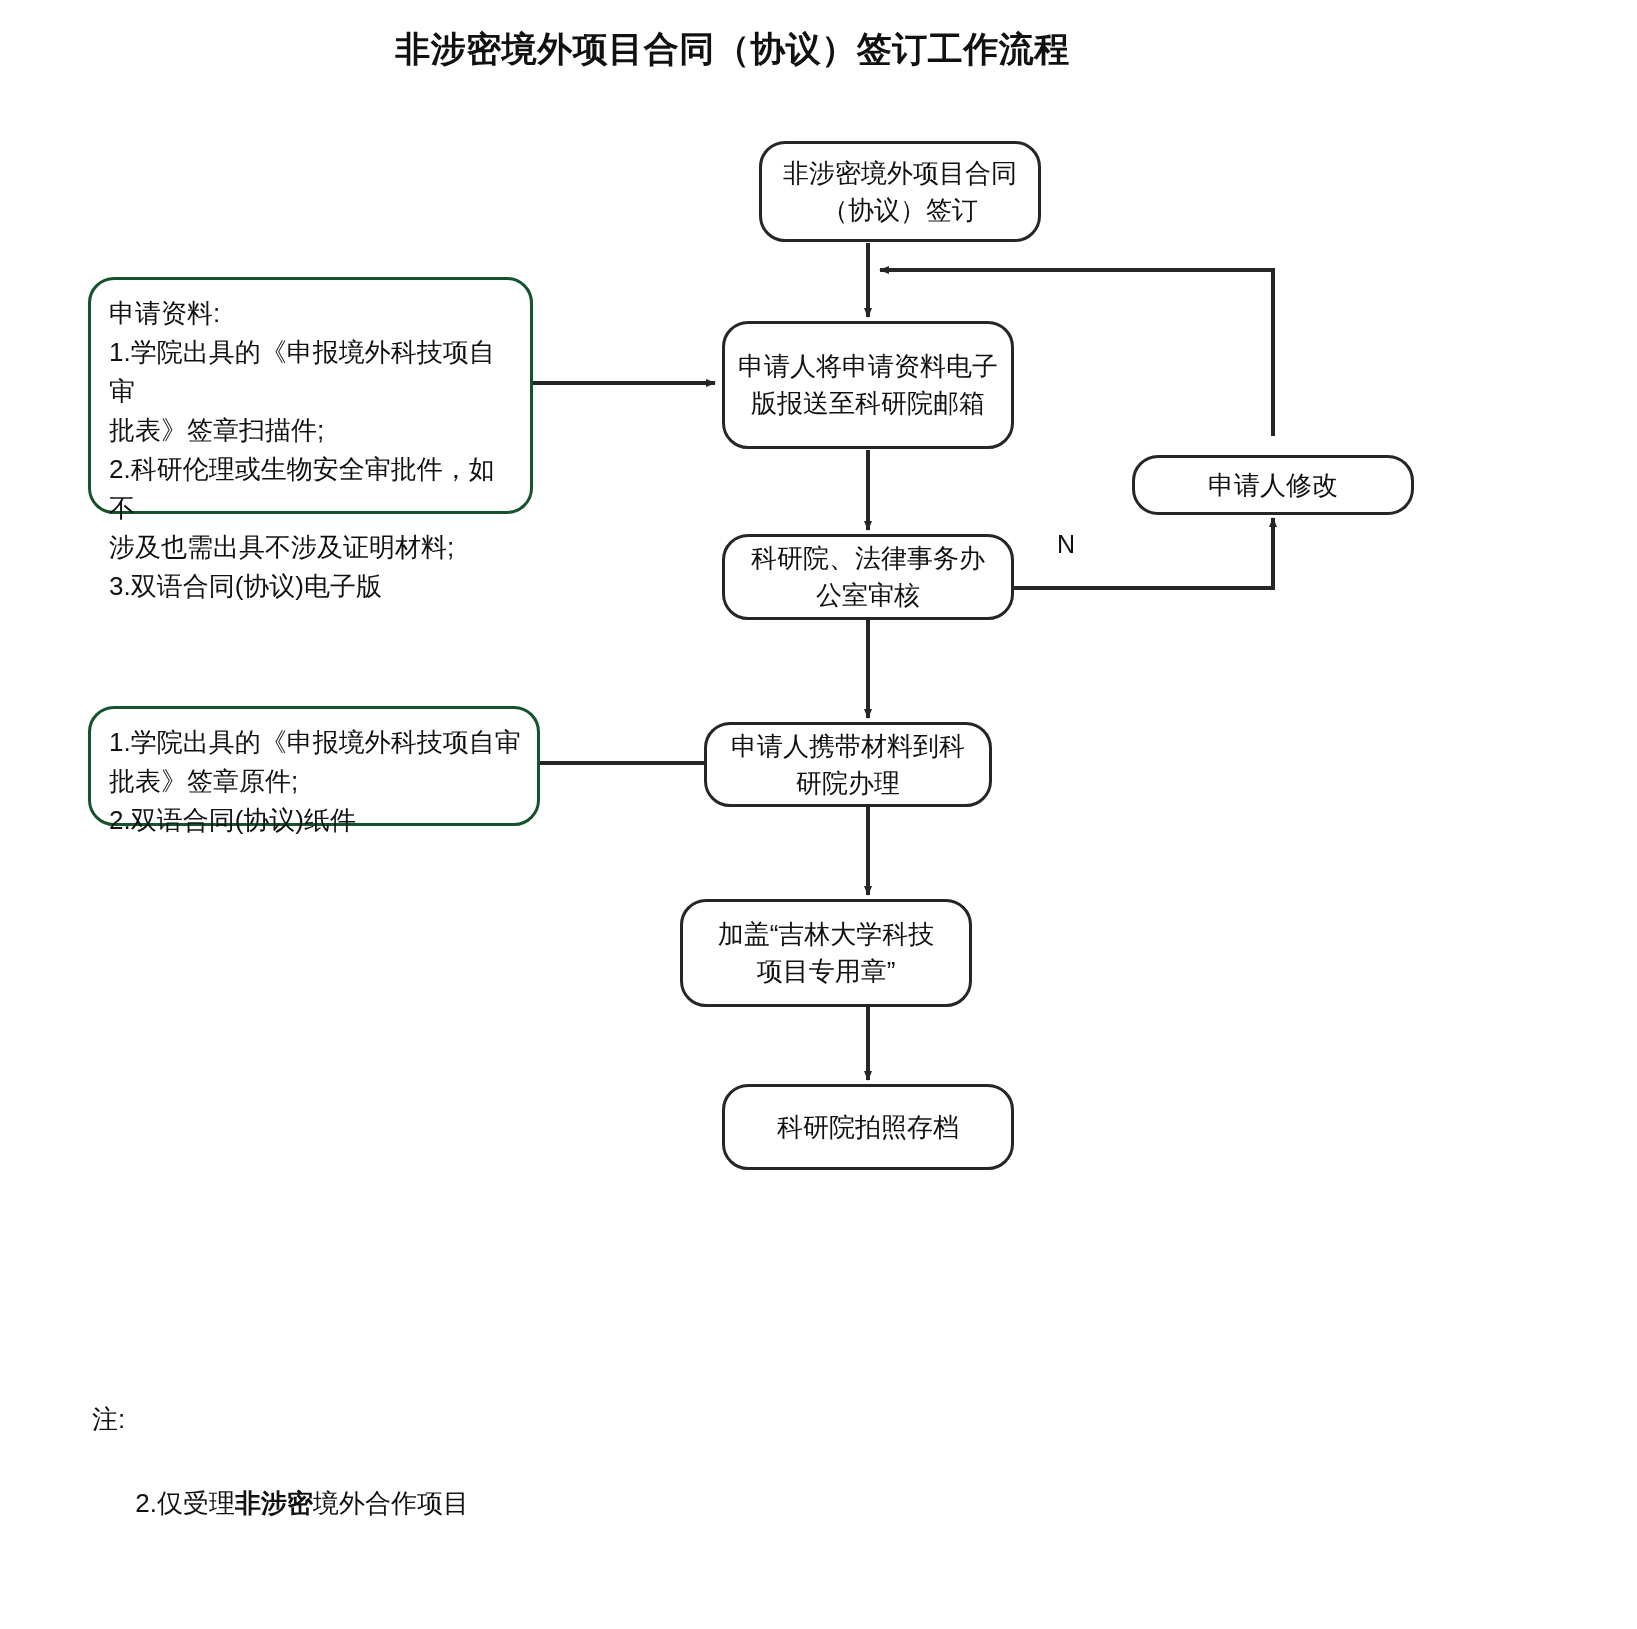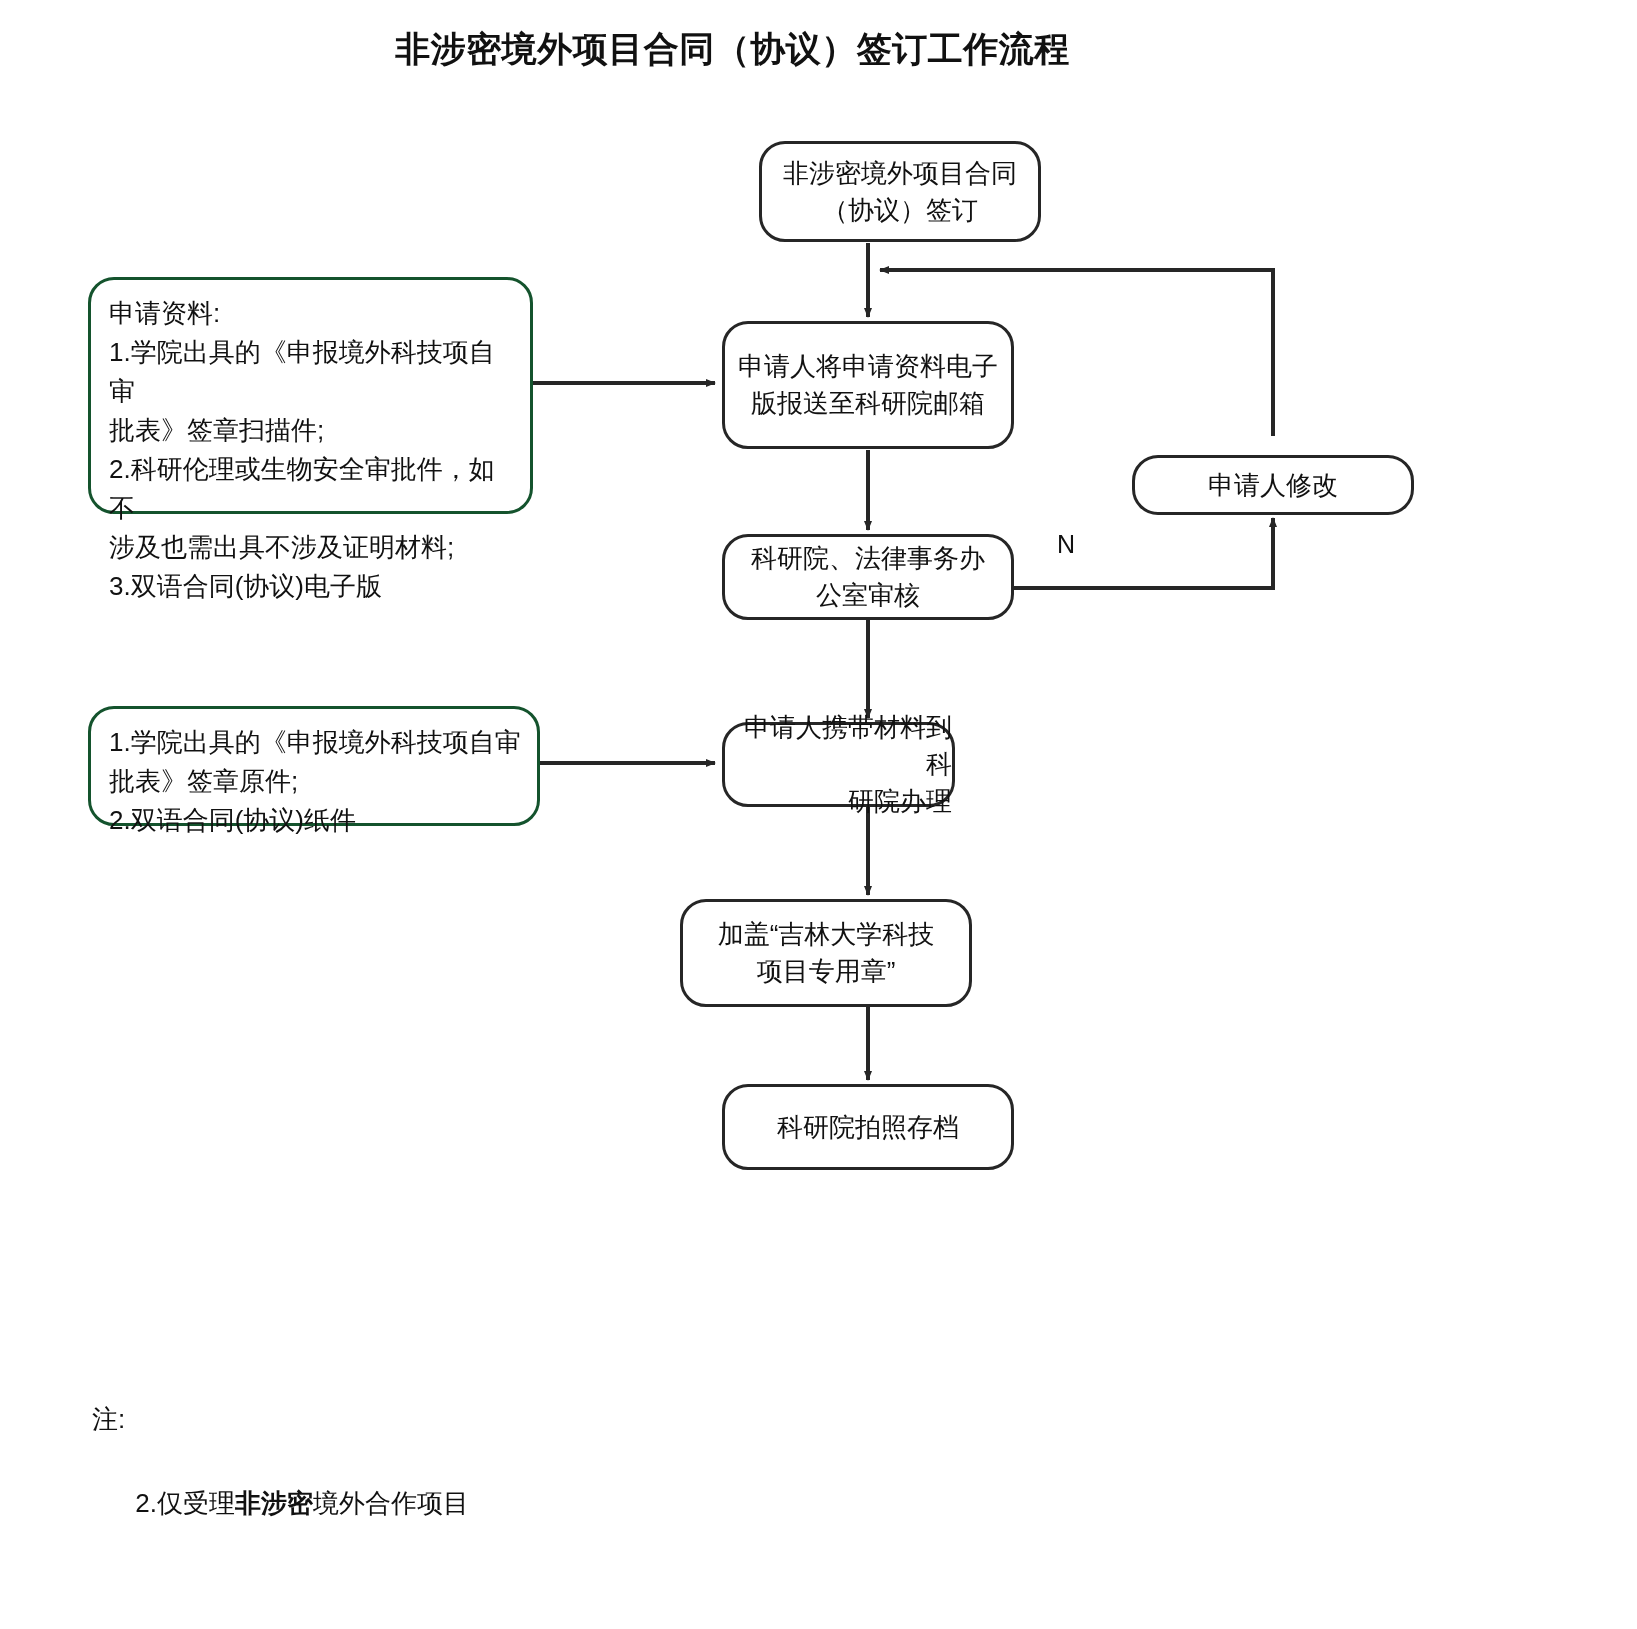--- a/index.html
+++ b/index.html
@@ -157,21 +157,21 @@
   </div>
 
   <div class="edge-label" style="left:1057px; top:530px;">N</div>
 
   <div class="infobox" style="left:88px; top:706px; width:452px; height:120px;">
     <span class="txt">1.学院出具的《申报境外科技项自审
 批表》签章原件;
  2.双语合同(协议)纸件</span>
   </div>
 
-  <div class="node" style="left:722px; top:722px; width:233px; height:85px;text-align:right;">
+  <div class="node" style="left:704px; top:722px; width:288px; height:85px;">
     <span class="txt">申请人携带材料到科
 研院办理</span>
   </div>
 
   <div class="node" style="left:680px; top:899px; width:292px; height:108px;">
     <span class="txt">加盖“吉林大学科技
 项目专用章”</span>
   </div>
 
   <div class="node" style="left:722px; top:1084px; width:292px; height:86px;">

